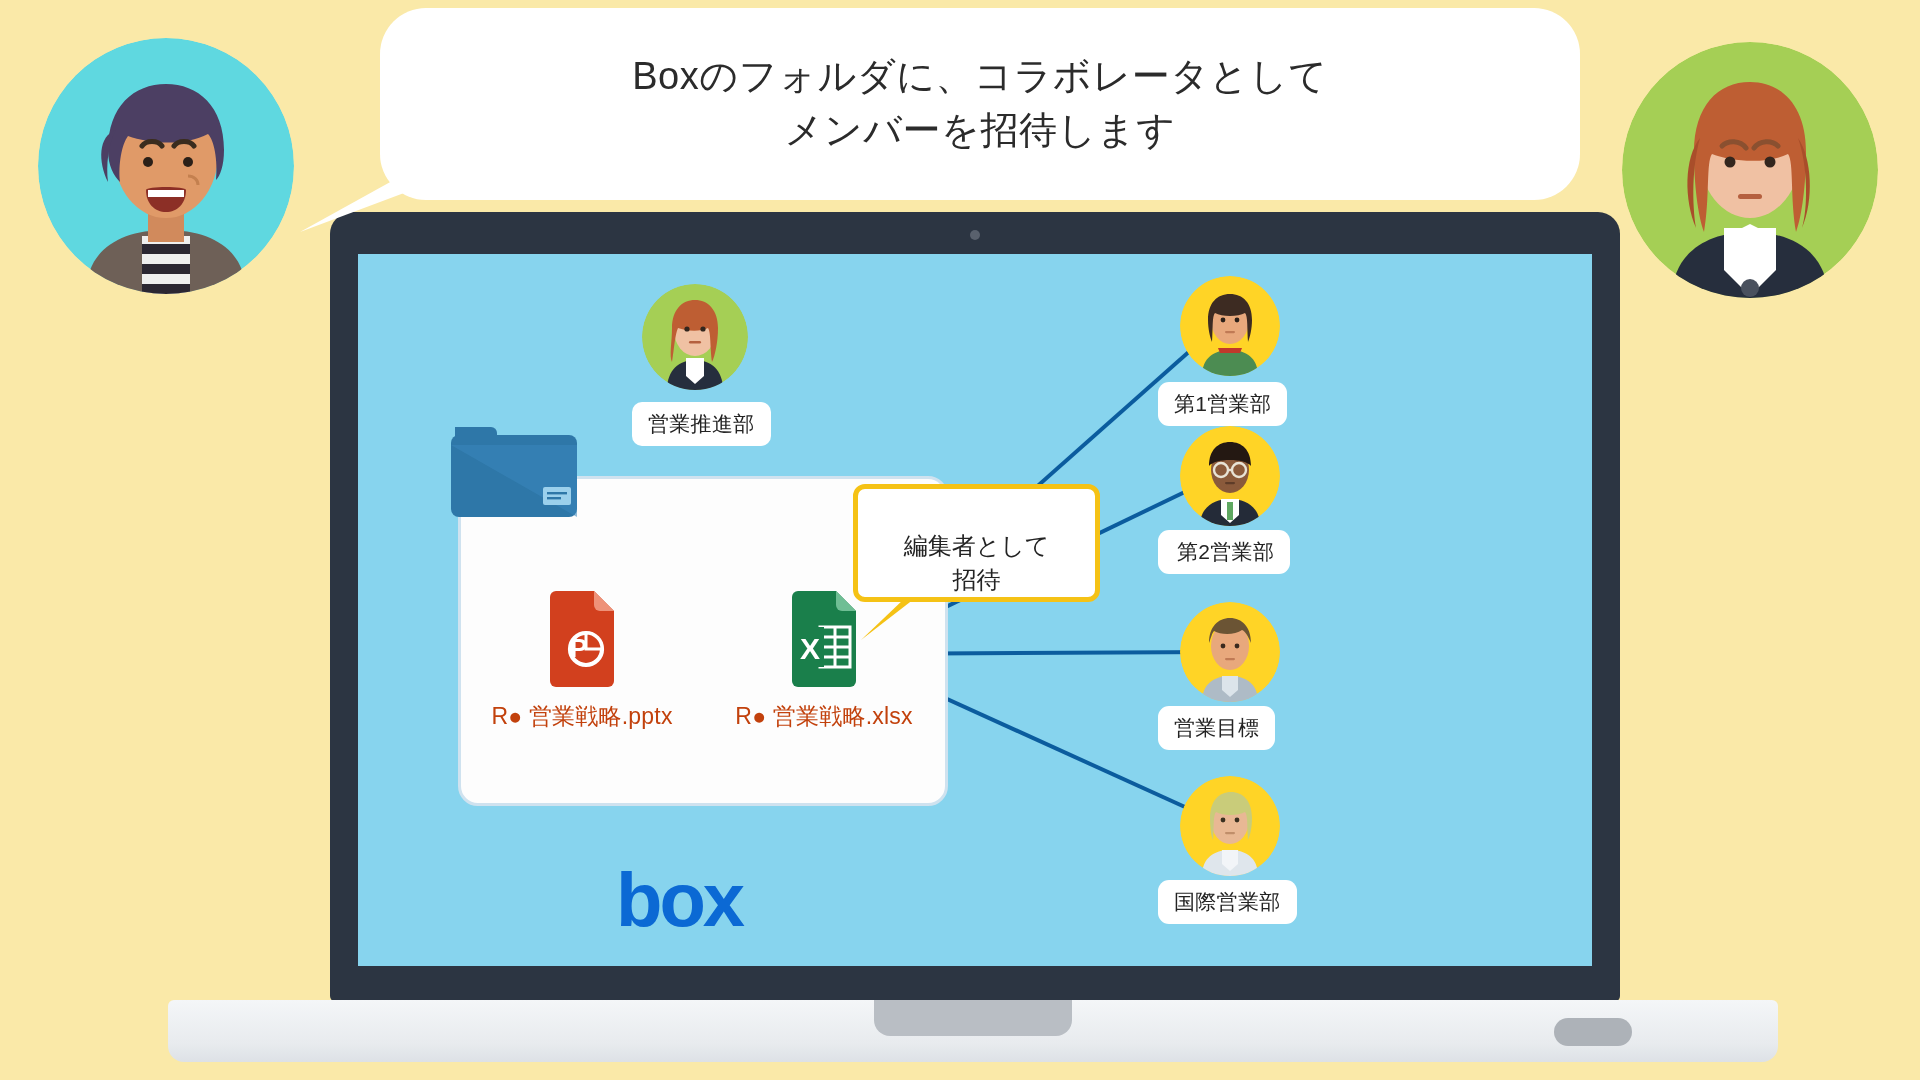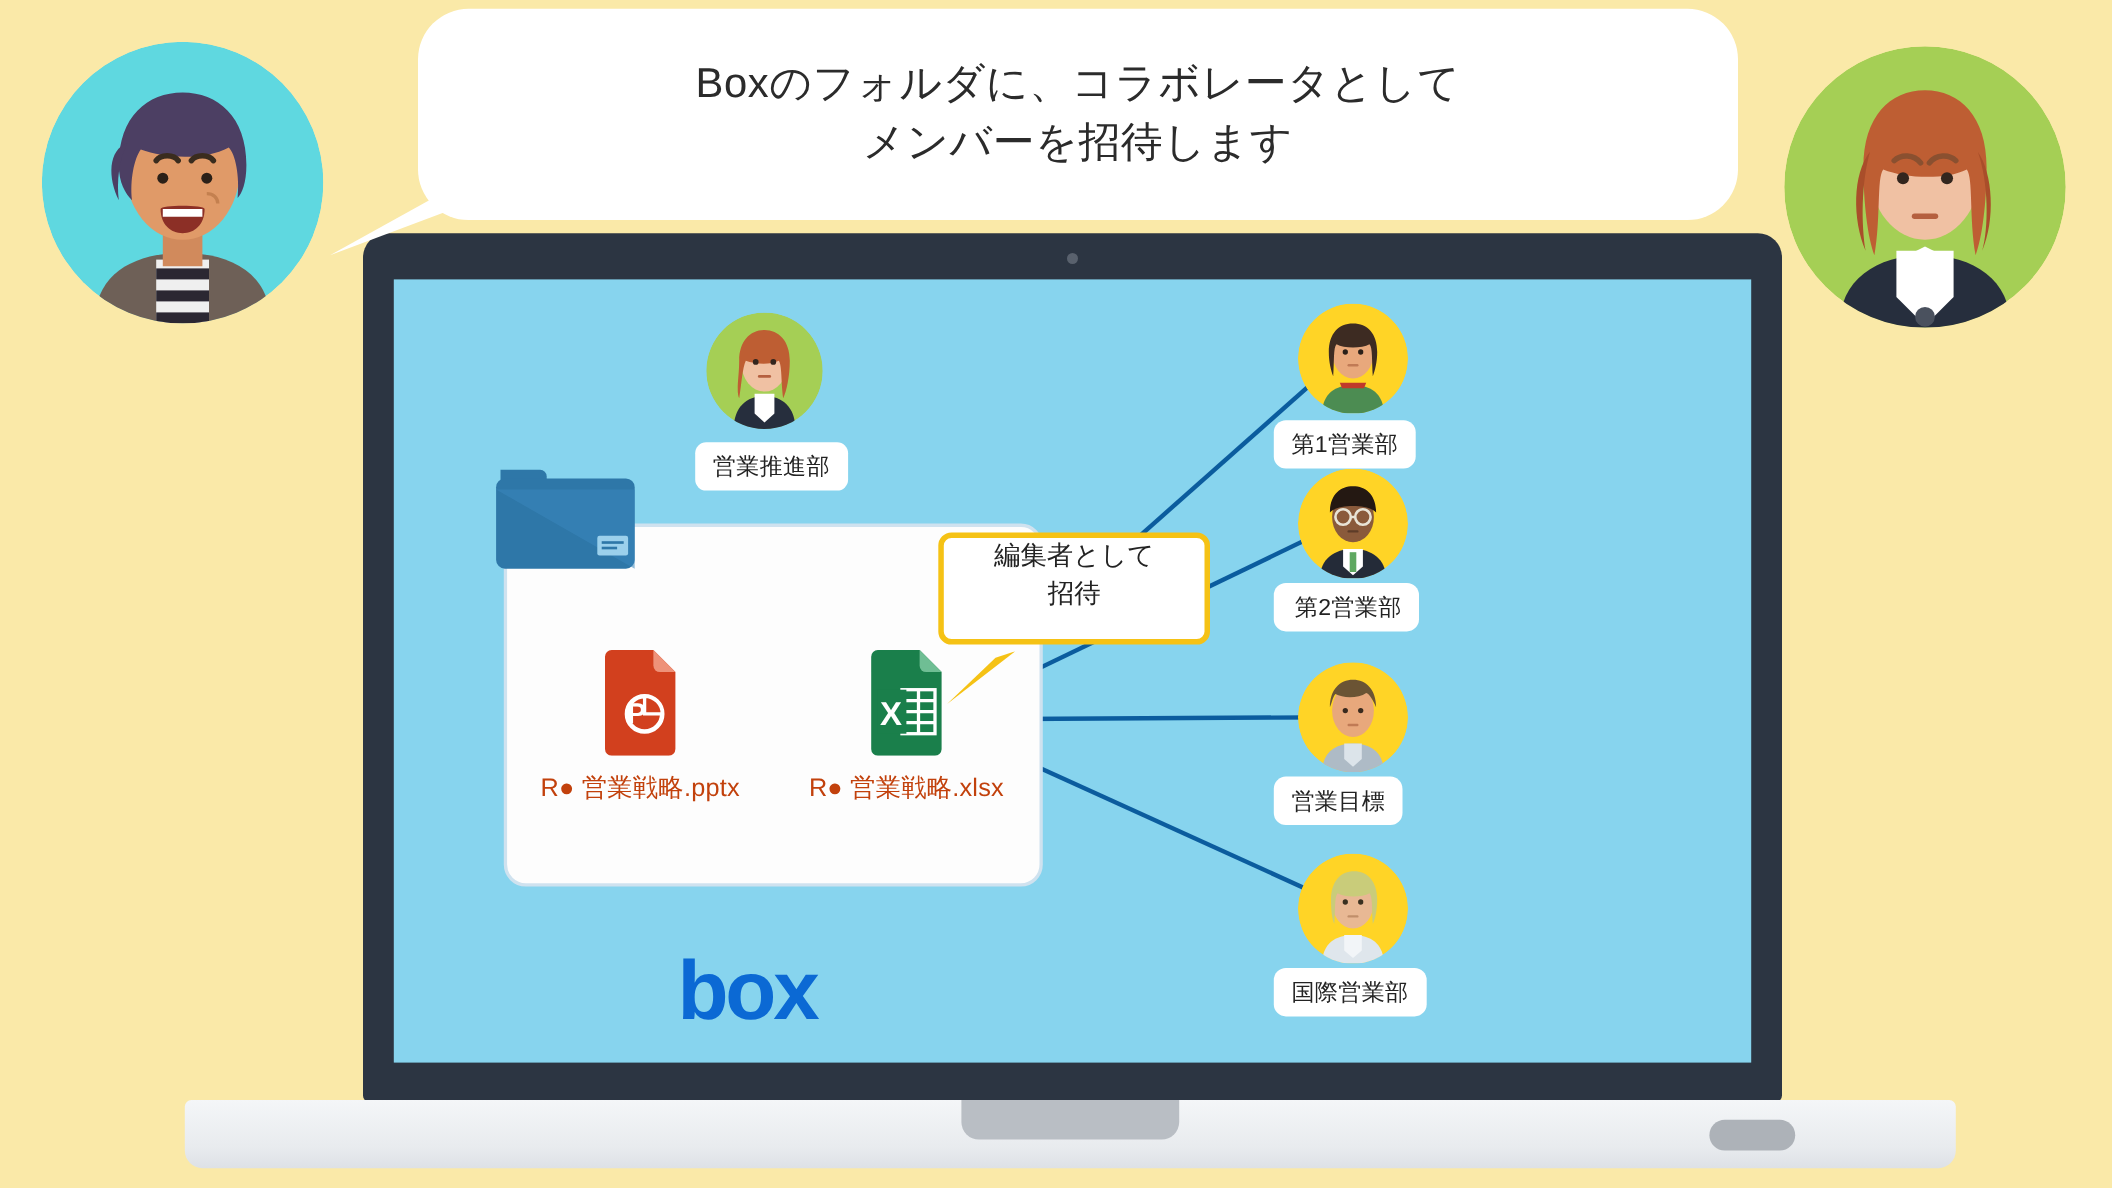--- a/index.html
+++ b/index.html
@@ -92,23 +92,23 @@
     border-radius:50%; overflow:hidden; z-index:15;
   }
   .pill {
     position:absolute; background:#FFFFFF; border-radius:11px;
     font-size:21px; color:#232323; padding:8px 16px; white-space:nowrap;
     z-index:17; text-align:center; letter-spacing:.3px;
   }
 
   
   .callout {
-    position:absolute; left:935px; top:488px; width:247px; height:102px;
+    position:absolute; left:935px; top:488px; width:247px; height:118px;
     background:#FFFFFF; border:5px solid #F5C215; border-radius:12px;
-    display:flex; align-items:flex-start; justify-content:center; z-index:18;
+    display:flex; align-items:flex-end; justify-content:center; z-index:18;
   }
   .callout-text { font-size:24px; line-height:1.42; color:#232323; text-align:center; white-space:pre-line; }
   .callout-tail { position:absolute; left:935px; top:596px; width:70px; height:52px; z-index:17; }
 
   
   .member { position:absolute; width:100px; height:100px; border-radius:50%; overflow:hidden; z-index:15; }
   .member-pill { position:absolute; z-index:16; }
 
   .lines { position:absolute; inset:0; z-index:12; }
   svg { display:block; }

